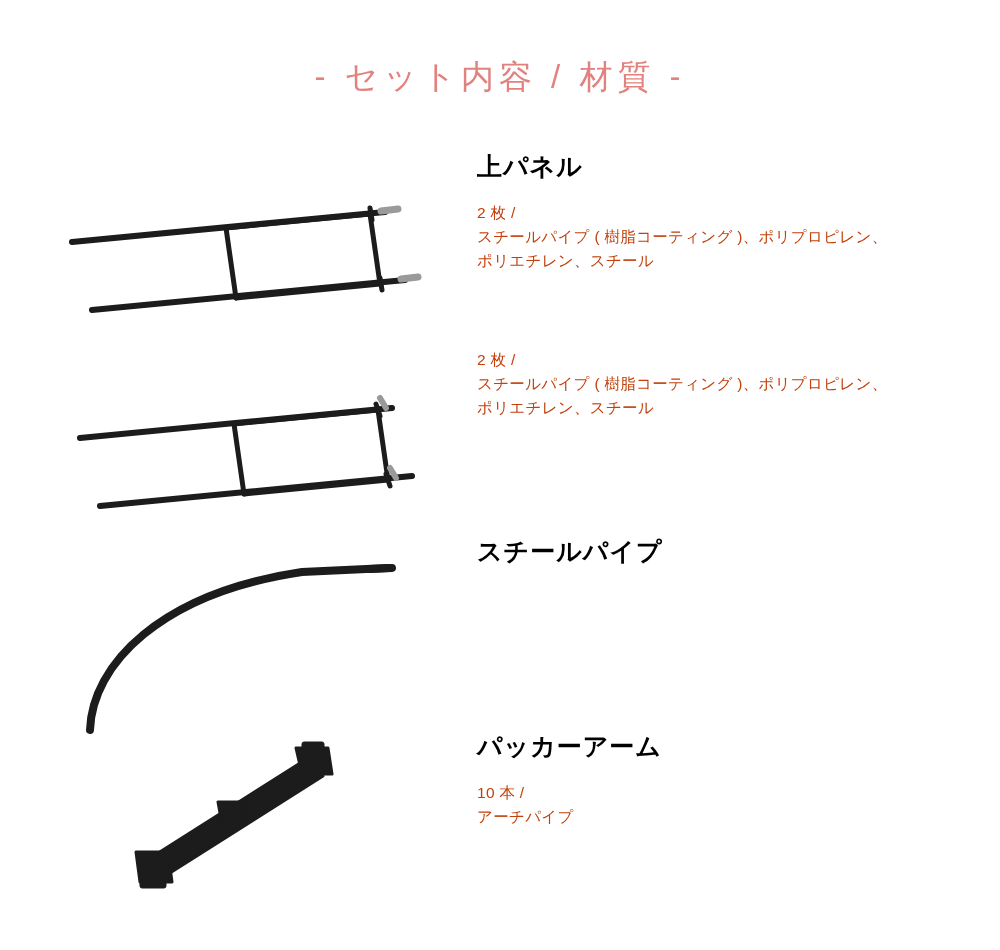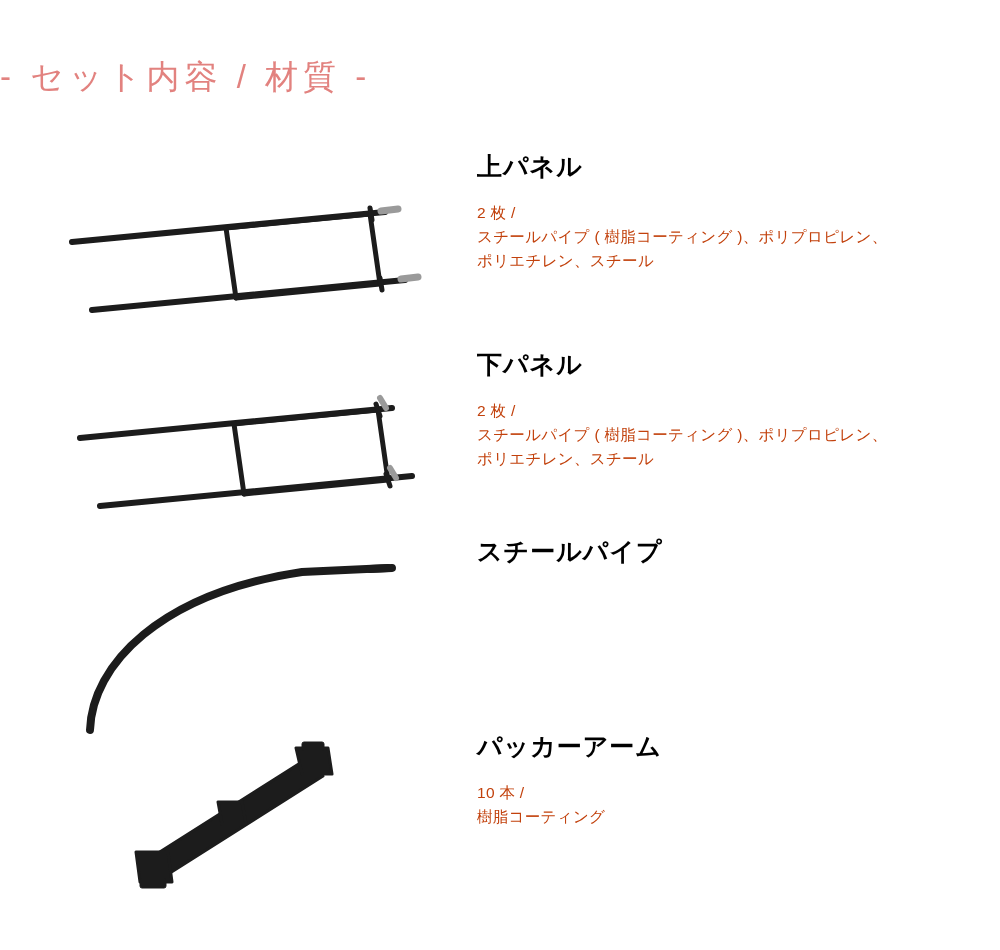--- a/index.html
+++ b/index.html
@@ -20,20 +20,21 @@
     width: 1000px;
     height: 950px;
   }
 
   
   .title {
     position: absolute;
     top: 55px;
     left: 0;
     width: 1000px;
+    text-align: center;
     font-size: 33px;
     letter-spacing: 5px;
     color: #e2827f;
     font-weight: 500;
     white-space: nowrap;
   }
 
   
   .row {
     position: absolute;
@@ -130,21 +131,20 @@
           <path d="M194 56 L204 126" stroke-width="5"></path>
           <path d="M338 42 L348 112" stroke-width="5"></path>
           <path d="M340 30 L346 40" stroke-width="6" stroke="#9a9a9a"></path>
           <path d="M350 100 L356 110" stroke-width="6" stroke="#9a9a9a"></path>
           <path d="M336 36 L340 48" stroke-width="5"></path>
           <path d="M346 106 L350 118" stroke-width="5"></path>
         </g>
       </svg>
     </div>
     <div class="info">
-      <div class="part-name">下パネル</div>
       <div class="part-spec">2 枚 /</div>
       <div class="part-spec">スチールパイプ ( 樹脂コーティング )、ポリプロピレン、</div>
       <div class="part-spec">ポリエチレン、スチール</div>
     </div>
   </div>
 
   <div class="row" id="row-arch-pipe">
     <div class="figure">
       <svg width="420" height="200" viewBox="0 0 420 200" aria-hidden="true">
         <g fill="none" stroke="#1c1c1c" stroke-linecap="round">
@@ -171,17 +171,17 @@
           <path d="M96 112 L128 112 L132 142 L100 142 Z" stroke-width="3"></path>
           <rect x="100" y="138" width="26" height="10" rx="2"></rect>
 
           <path d="M178 62 L202 62 L206 84 L182 84 Z" stroke-width="3"></path>
         </g>
       </svg>
     </div>
     <div class="info">
       <div class="part-name">パッカーアーム</div>
       <div class="part-spec">10 本 /</div>
-      <div class="part-spec">樹脂コーティング</div>
+      <div class="part-spec">アーチパイプ</div>
     </div>
   </div>
 
 </div>
 
 </body></html>

